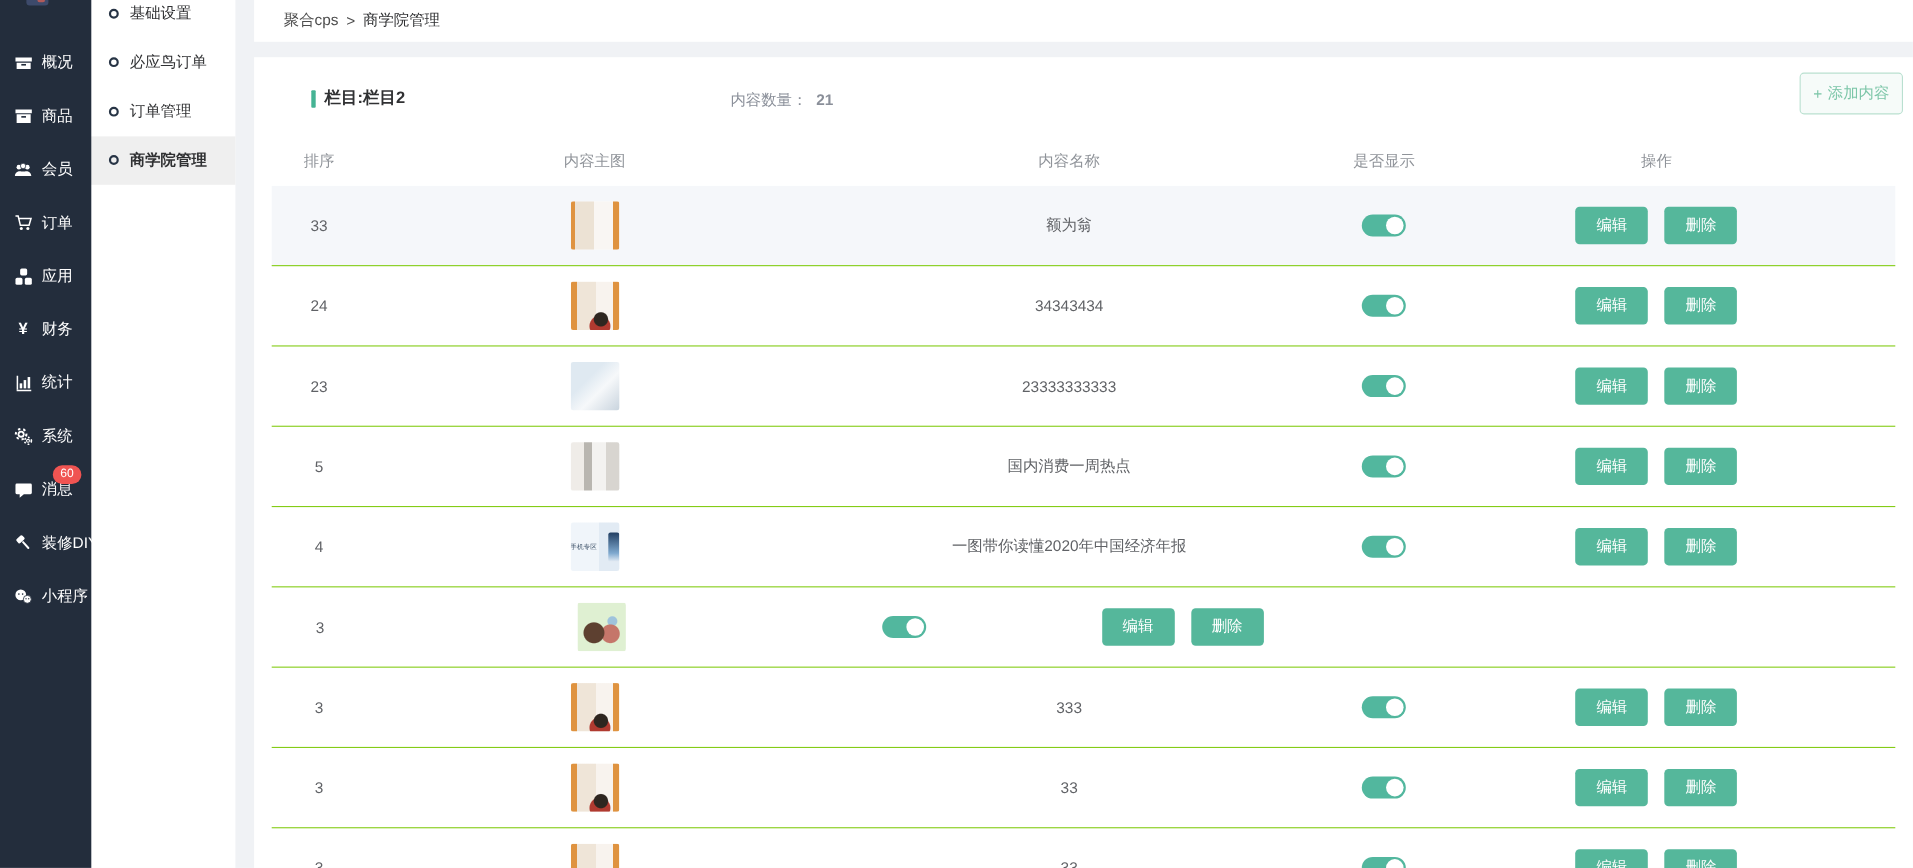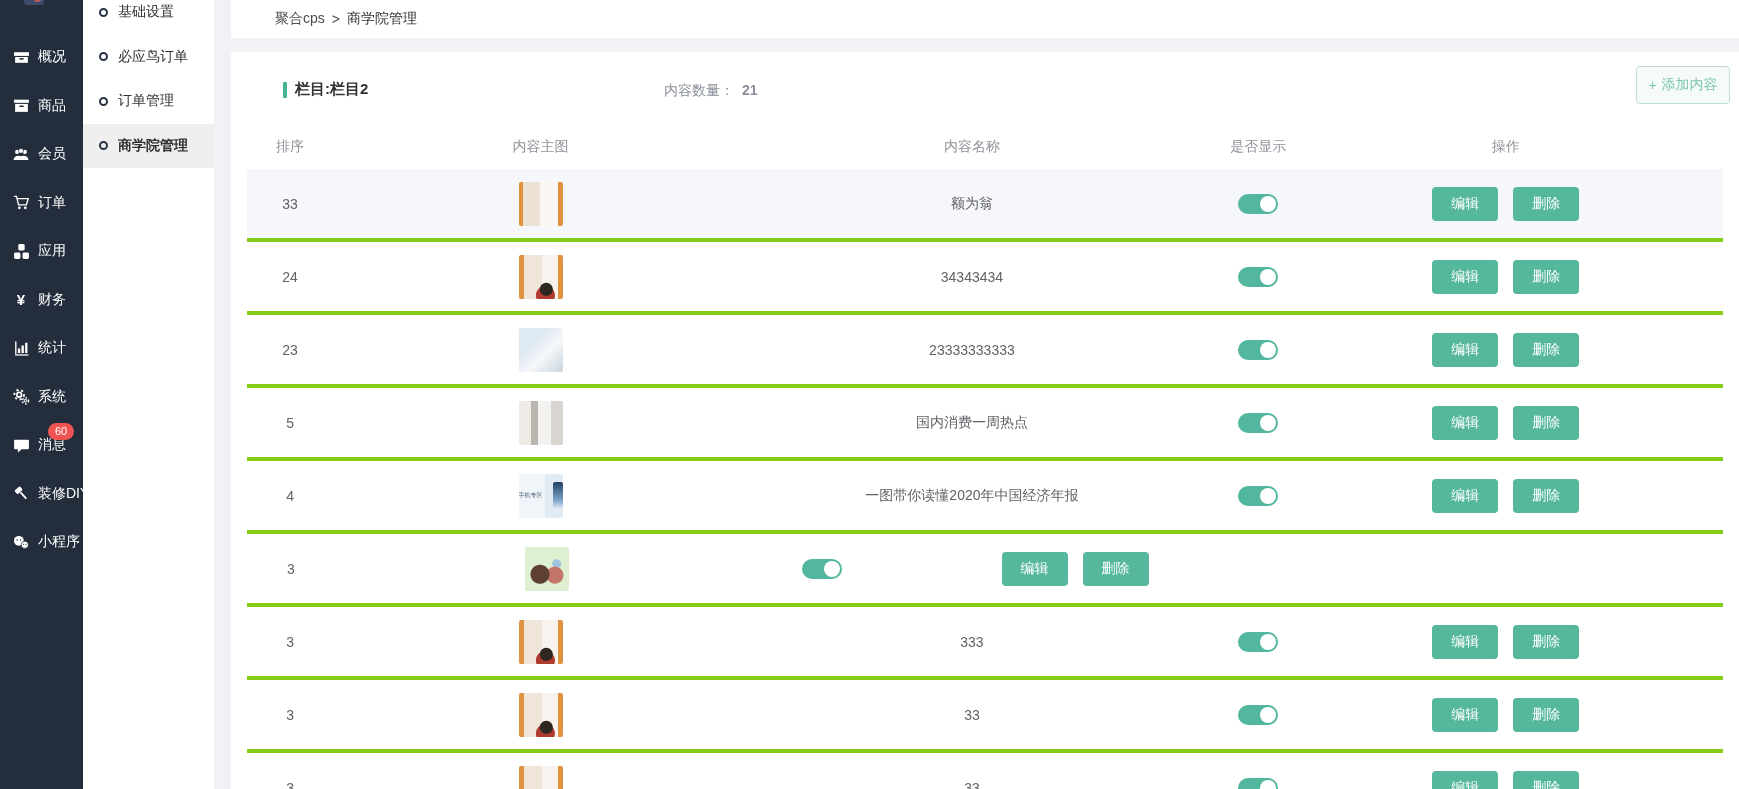--- a/index.html
+++ b/index.html
@@ -47,21 +47,21 @@
   }
   .ss-item .ring {
     width:9px; height:9px; border:2px solid #273445; border-radius:50%; flex:none;
   }
   .ss-item.active { background:#efefef; font-weight:bold; }
 
   
   .main { position:absolute; left:215px; top:0; width:1524px; height:789px; }
   .breadcrumb-bar {
     margin-left:16px; height:38px; background:#fff;
-    display:flex; align-items:center; padding-left:44px;
+    display:flex; align-items:center; padding-left:27px;
     font-size:14px; color:#4d4d4d; gap:7px;
   }
   .crumb-current { color:#303133; }
 
   .card {
     position:relative; margin:14px 0 0 16px; background:#fff;
     height:737px; overflow:hidden;
   }
   .card-header { position:relative; height:73px; }
   .panel-title {
@@ -75,21 +75,21 @@
     position:absolute; right:9px; top:14px; width:94px; height:38px;
     background:#f6fbf9; border:1px solid #b9e0d0; border-radius:4px;
     color:#7cc6a8; font-size:14px; display:flex; align-items:center; justify-content:center; gap:5px;
     cursor:pointer; font-family:inherit;
   }
 
   
   .table { padding:0 16px; }
   .trow { display:flex; align-items:center; }
   .thead { height:44px; color:#8f9399; font-size:14px; }
-  .row { height:73px; border-bottom:4px solid #84cc16; font-size:14px; color:#606266; }
+  .row { height:73px; border-bottom:1px solid #84cc16; font-size:14px; color:#606266; }
   .row.hover { background:#f5f7fa; }
   .c1 { width:88px;  display:flex; justify-content:center; }
   .c2 { width:424px; display:flex; justify-content:center; }
   .c3 { width:458px; display:flex; justify-content:center; text-align:center; }
   .c4 { width:62px;  display:flex; justify-content:center;margin-left:32px; }
   .c5 { width:444px; display:flex; justify-content:center; gap:15px; }
 
   .thumb { width:44px; height:44px; border-radius:2px; display:flex; align-items:center; justify-content:center; overflow:hidden; }
   .thumb .thumb-text { font-size:6px; color:#44586e; letter-spacing:0; }
   .thumb.fashion-orange-collage { background:linear-gradient(90deg,#df9340 0 9%,#ece2d4 9% 48%,#f9f6f3 48% 88%,#df9340 88%), #fff; }

